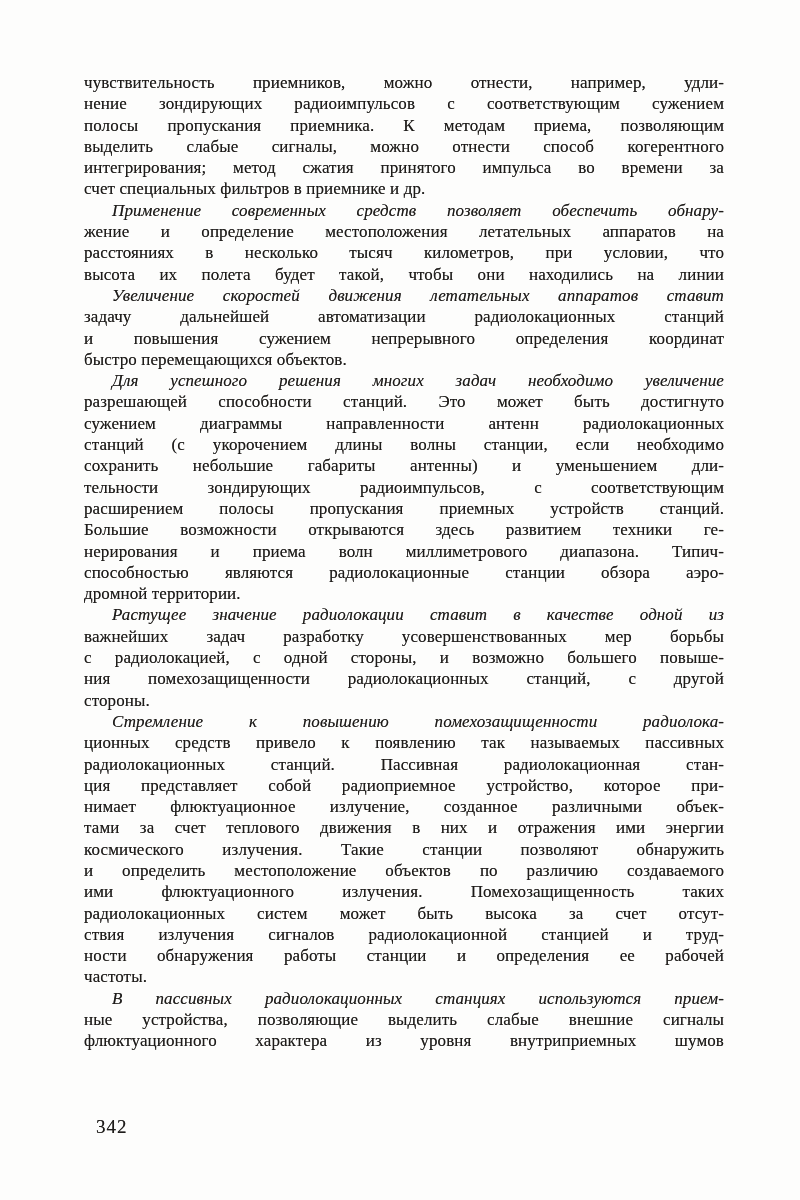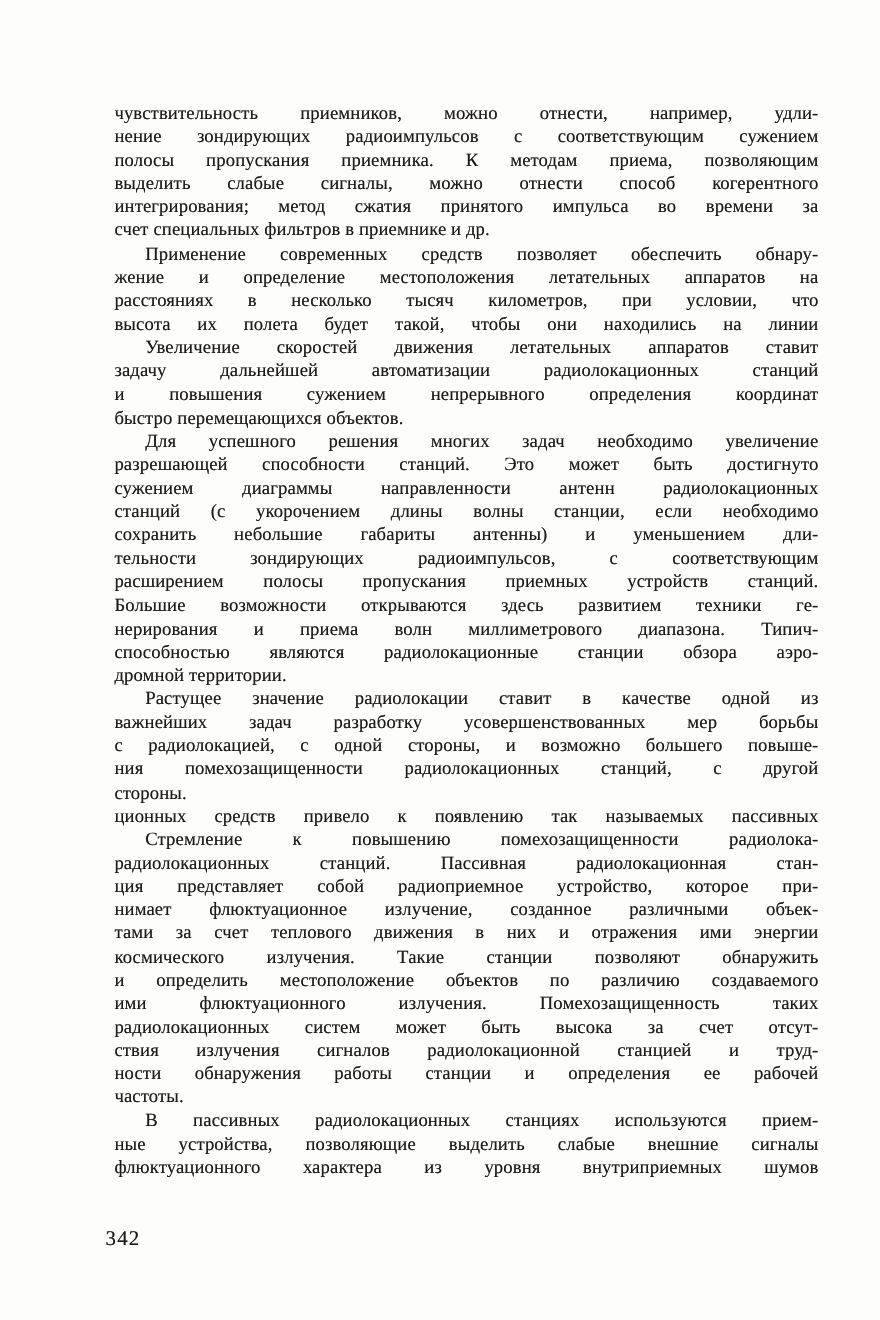--- a/index.html
+++ b/index.html
@@ -11,44 +11,44 @@
     position: relative;
     width: 800px;
     height: 1200px;
     background: #fdfdfc;
     overflow: hidden;
     font-family: "Liberation Serif", "DejaVu Serif", serif;
     color: #1e1c1a;
   }
   .text-block {
     position: absolute;
-    left: 104px;
+    left: 84px;
     top: 72px;
     width: 640px;
-    margin-top: 20px;
   }
   .para {
     margin: 0;
     padding: 0;
   }
   .line {
     font-size: 17px;
     line-height: 21.3px;
     letter-spacing: 0.1px;
     white-space: normal;
     text-align: justify;
     text-align-last: justify;
     text-shadow: 0 0 0.45px rgba(20, 18, 16, 0.6);
   }
   .line.last-left {
     text-align: right;
     text-align-last: left;
   }
   .line.indent {
     padding-left: 28px;
+    font-style: italic;
   }
   .page-number {
     position: absolute;
     left: 96px;
     top: 1116px;
     font-size: 19px;
     letter-spacing: 1px;
     text-shadow: 0 0 0.45px rgba(20, 18, 16, 0.6);
   }
 </style>
@@ -91,22 +91,22 @@
         <div class="line last-left">дромной территории.</div>
       </div>
       <div class="para">
         <div class="line indent">Растущее значение радиолокации ставит в качестве одной из</div>
         <div class="line">важнейших задач разработку усовершенствованных мер борьбы</div>
         <div class="line">с радиолокацией, с одной стороны, и возможно большего повыше-</div>
         <div class="line">ния помехозащищенности радиолокационных станций, с другой</div>
         <div class="line last-left">стороны.</div>
       </div>
       <div class="para">
+        <div class="line indent">Стремление к повышению помехозащищенности радиолока-</div>
         <div class="line">ционных средств привело к появлению так называемых пассивных</div>
-        <div class="line indent">Стремление к повышению помехозащищенности радиолока-</div>
         <div class="line">радиолокационных станций. Пассивная радиолокационная стан-</div>
         <div class="line">ция представляет собой радиоприемное устройство, которое при-</div>
         <div class="line">нимает флюктуационное излучение, созданное различными объек-</div>
         <div class="line">тами за счет теплового движения в них и отражения ими энергии</div>
         <div class="line">космического излучения. Такие станции позволяют обнаружить</div>
         <div class="line">и определить местоположение объектов по различию создаваемого</div>
         <div class="line">ими флюктуационного излучения. Помехозащищенность таких</div>
         <div class="line">радиолокационных систем может быть высока за счет отсут-</div>
         <div class="line">ствия излучения сигналов радиолокационной станцией и труд-</div>
         <div class="line">ности обнаружения работы станции и определения ее рабочей</div>

